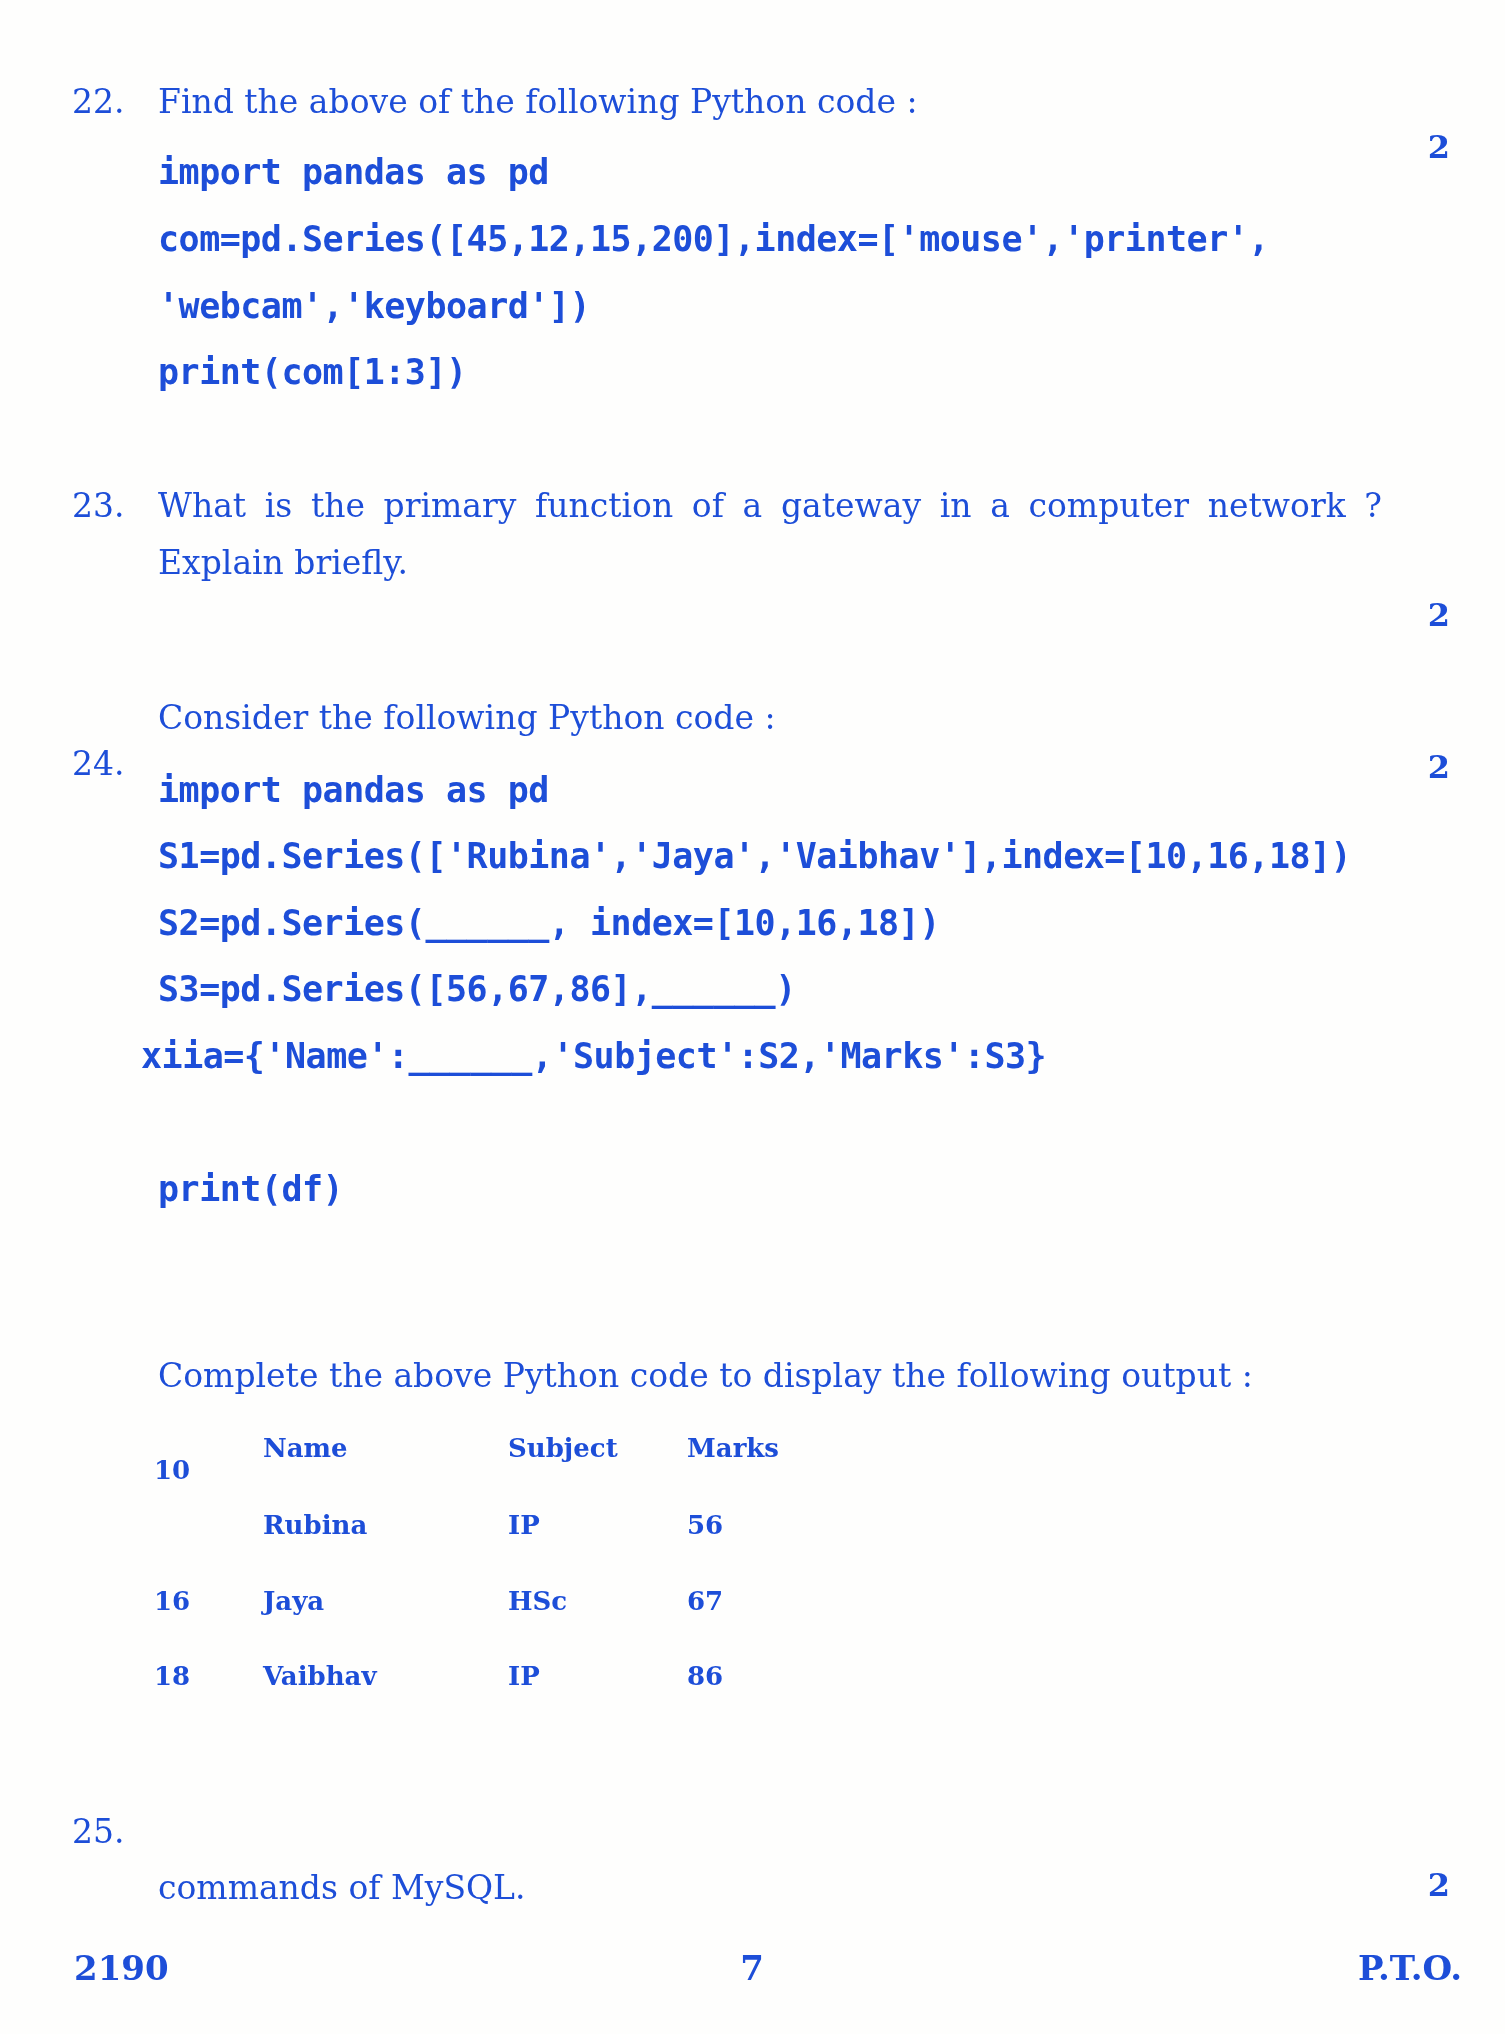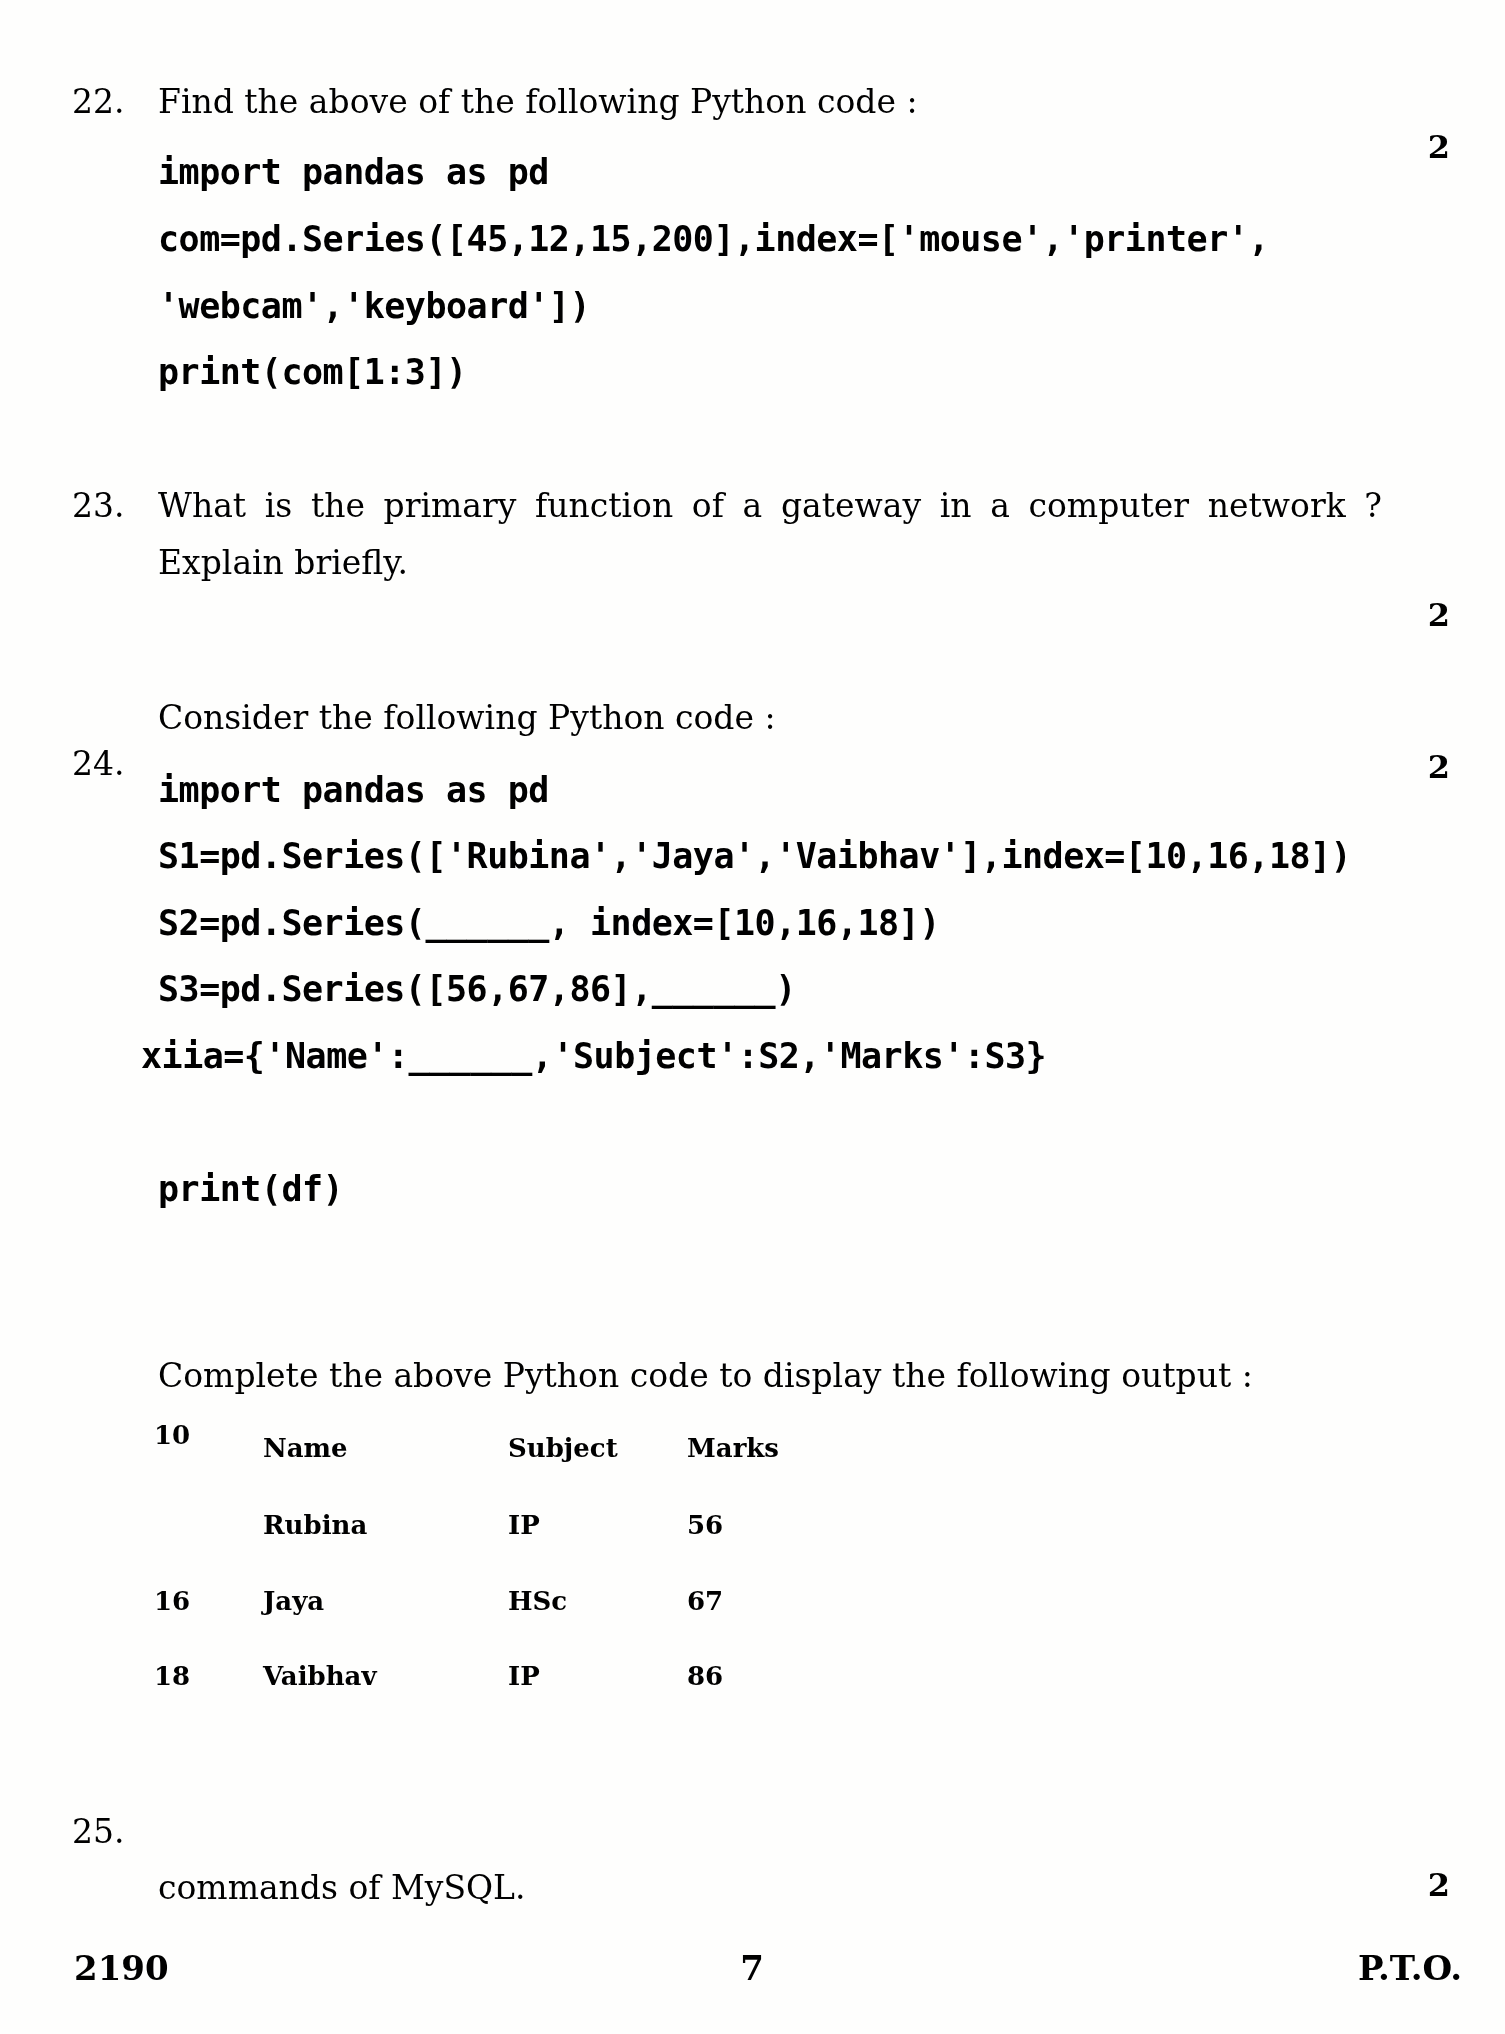--- a/index.html
+++ b/index.html
@@ -6,21 +6,21 @@
     margin: 0;
     padding: 0;
     background: #ffffff;
   }
   .page {
     position: relative;
     width: 1505px;
     height: 2034px;
     background: #fefefd;
     font-family: "DejaVu Serif", "Liberation Serif", serif;
-    color: #000000;
+    color: #1d4ed8;
     overflow: hidden;
   }
   .abs { position: absolute; white-space: pre; }
   .qnum {
     font-size: 33px;
   }
   .qtext {
     font-size: 33px;
   }
   .jline {
@@ -77,21 +77,21 @@
   <div class="abs code" style="left:158px; top:969px;">S3=pd.Series([56,67,86],______)</div>
   <div class="abs code" style="left:141px; top:1036px;">xiia={'Name':______,'Subject':S2,'Marks':S3}</div>
   <div class="abs code" style="left:158px; top:1169px;">print(df)</div>
 
   <div class="abs qtext" style="left:158px; top:1356px;">Complete the above Python code to display the following output :</div>
 
   <div class="abs tcell" style="left:263px; top:1433px;">Name</div>
   <div class="abs tcell" style="left:508px; top:1433px;">Subject</div>
   <div class="abs tcell" style="left:687px; top:1433px;">Marks</div>
 
-  <div class="abs tcell" style="left:154px; top:1420px;">10</div>
+  <div class="abs tcell" style="left:154px; top:1455px;">10</div>
   <div class="abs tcell" style="left:263px; top:1510px;">Rubina</div>
   <div class="abs tcell" style="left:508px; top:1510px;">IP</div>
   <div class="abs tcell" style="left:687px; top:1510px;">56</div>
 
   <div class="abs tcell" style="left:154px; top:1586px;">16</div>
   <div class="abs tcell" style="left:263px; top:1586px;">Jaya</div>
   <div class="abs tcell" style="left:508px; top:1586px;">HSc</div>
   <div class="abs tcell" style="left:687px; top:1586px;">67</div>
 
   <div class="abs tcell" style="left:154px; top:1661px;">18</div>

